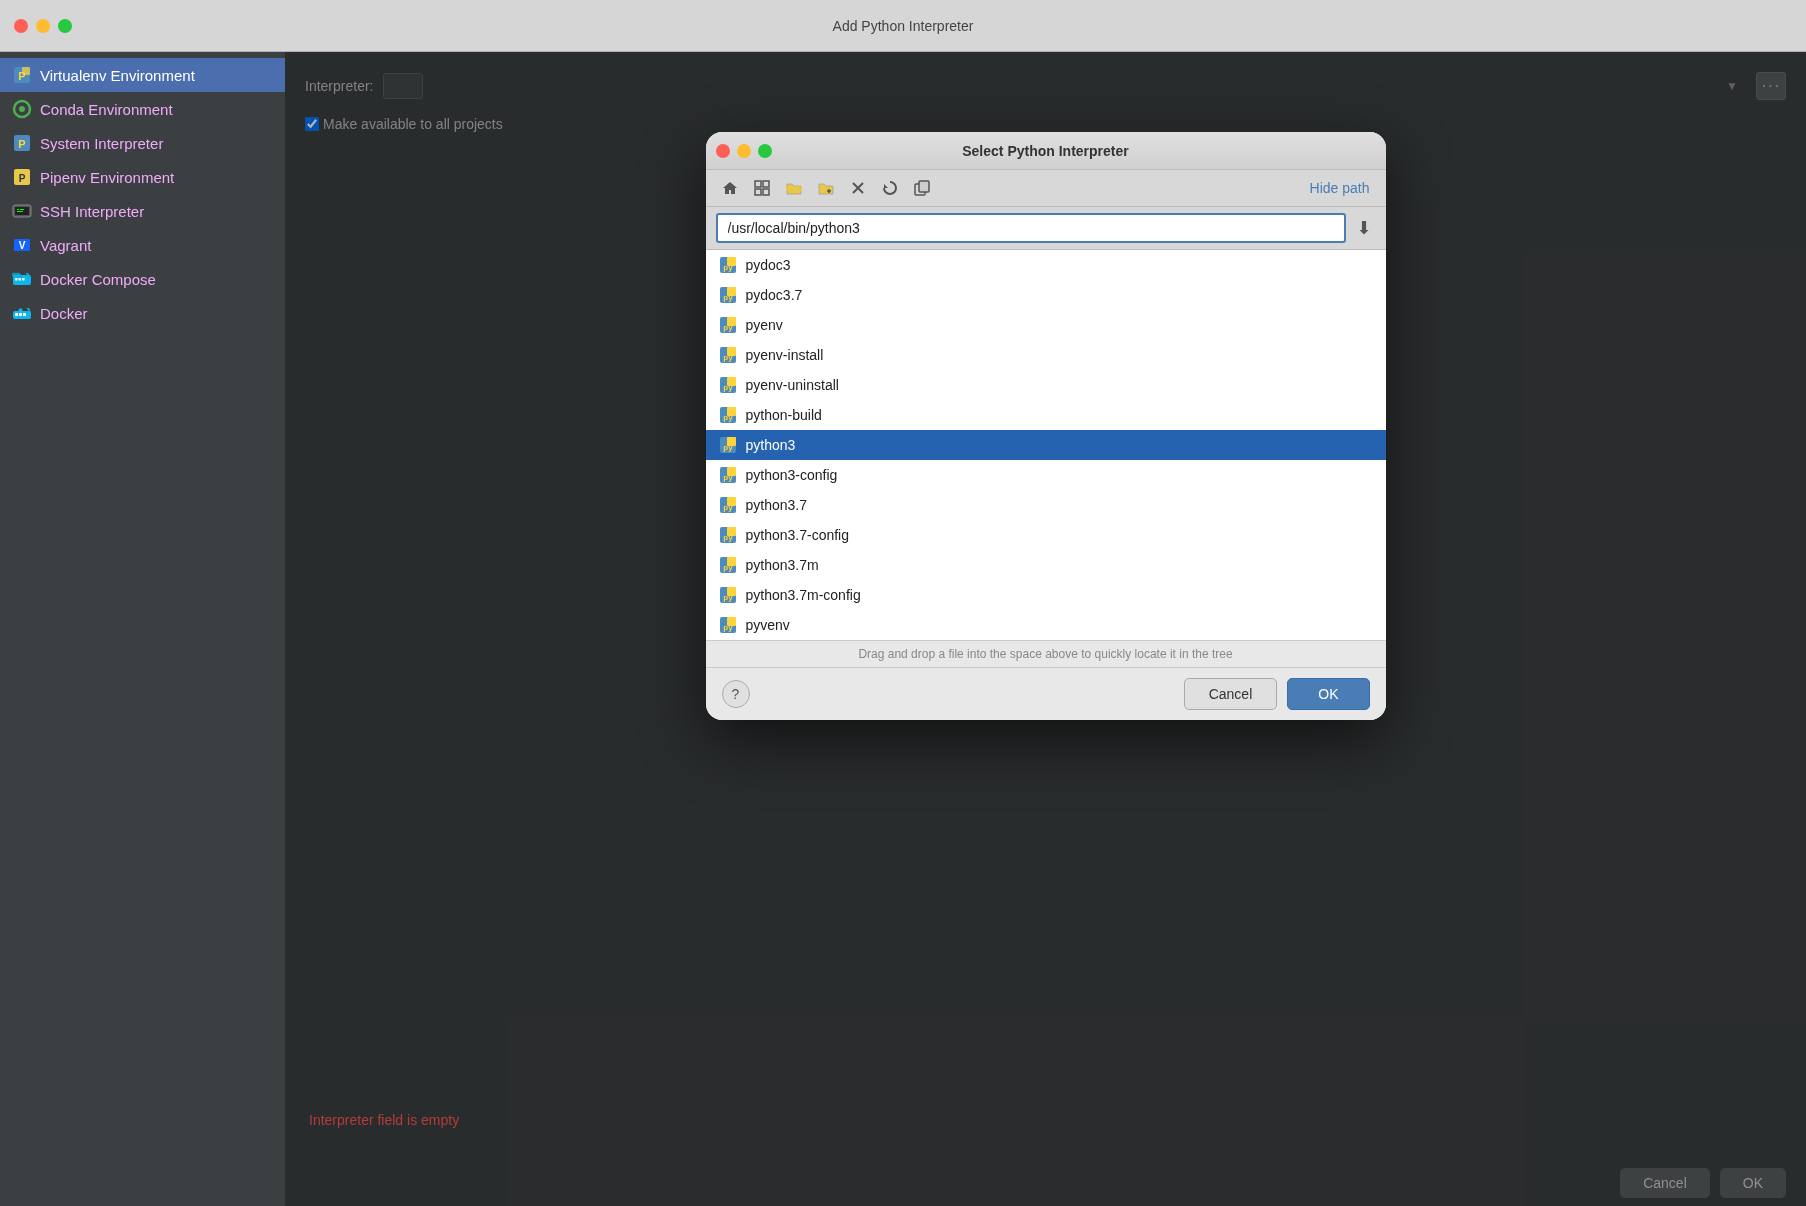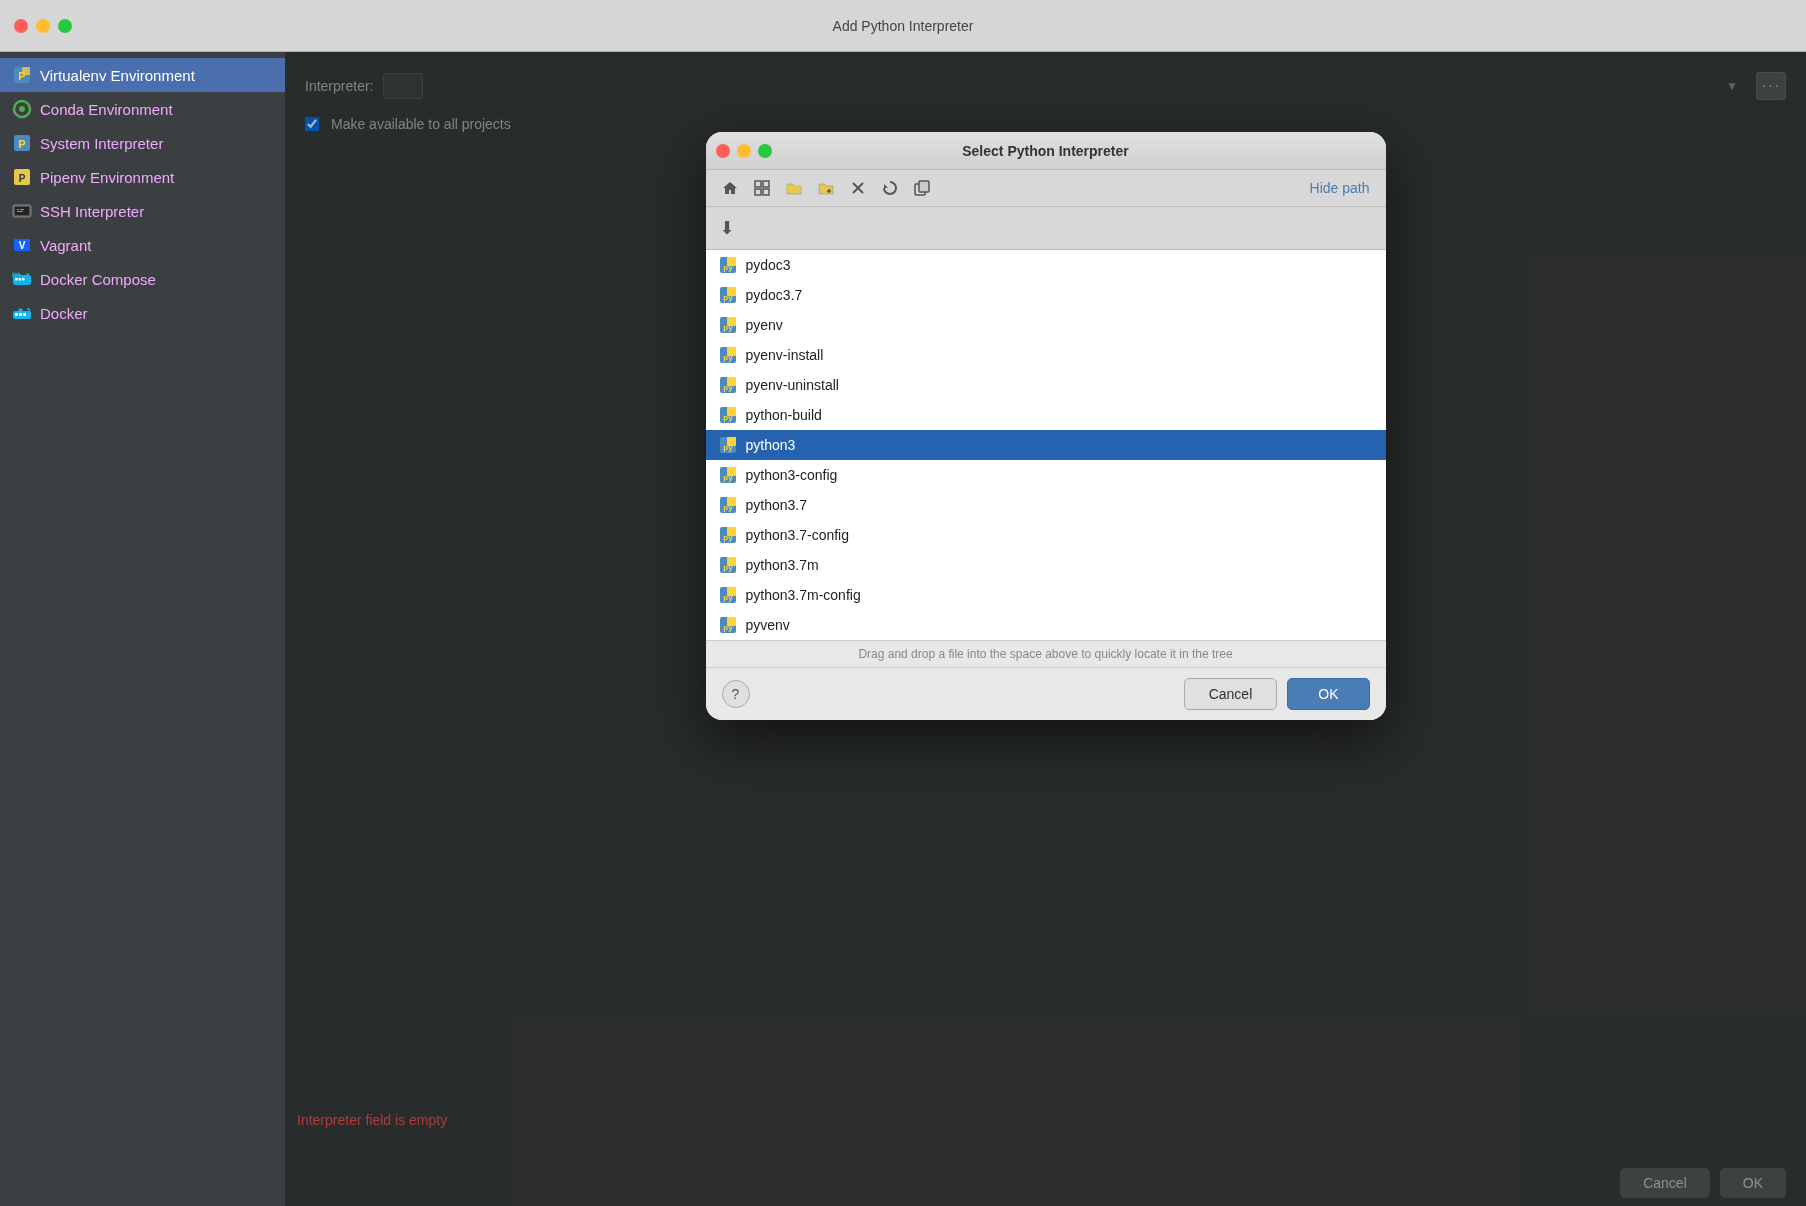--- a/index.html
+++ b/index.html
@@ -134,39 +134,39 @@
       font-size: 16px;
       display: flex;
       align-items: center;
       justify-content: center;
       letter-spacing: 1px;
     }
 
     .checkbox-row {
       display: flex;
       align-items: center;
-      gap: 12px;
+      gap: 4px;
       margin-bottom: 16px;
     }
     .checkbox-row input[type=checkbox] {
       width: 14px;
       height: 14px;
       cursor: pointer;
     }
     .checkbox-label {
       color: #bbb;
       font-size: 14px;
     }
 
     .error-text {
       color: #ff5555;
       font-size: 14px;
       position: absolute;
       bottom: 90px;
-      left: 12px;
+      left: 24px;
     }
 
     
     .bottom-buttons {
       position: absolute;
       bottom: 20px;
       right: 20px;
       display: flex;
       gap: 10px;
     }
@@ -574,20 +574,21 @@
           <button class="fd-tool-btn" title="Copy Path">
             <svg width="16" height="16" viewBox="0 0 16 16">
               <rect x="1" y="4" width="10" height="11" rx="1" fill="none" stroke="#555" stroke-width="1.5"></rect>
               <rect x="5" y="1" width="10" height="11" rx="1" fill="#ccc" stroke="#555" stroke-width="1.5"></rect>
             </svg>
           </button>
           <button class="fd-hide-path">Hide path</button>
         </div>
 
         <div class="fd-path-row">
+          <input class="fd-path-input" type="text" value="/usr/local/bin/python3" style="">
           <button class="fd-download-btn">⬇</button>
         </div>
 
         <div class="fd-file-list" id="fd-file-list">
         <div class="fd-file-item">
               <div class="fd-file-icon">
                 <svg width="18" height="18" viewBox="0 0 18 18">
         <rect x="1" y="1" width="16" height="16" rx="2" fill="#4b8bbe"></rect>
         <rect x="8" y="1" width="9" height="9" rx="1" fill="#ffd43b"></rect>
         <text x="9" y="14" text-anchor="middle" font-size="8" fill="#ffd43b" font-weight="bold">py</text>

